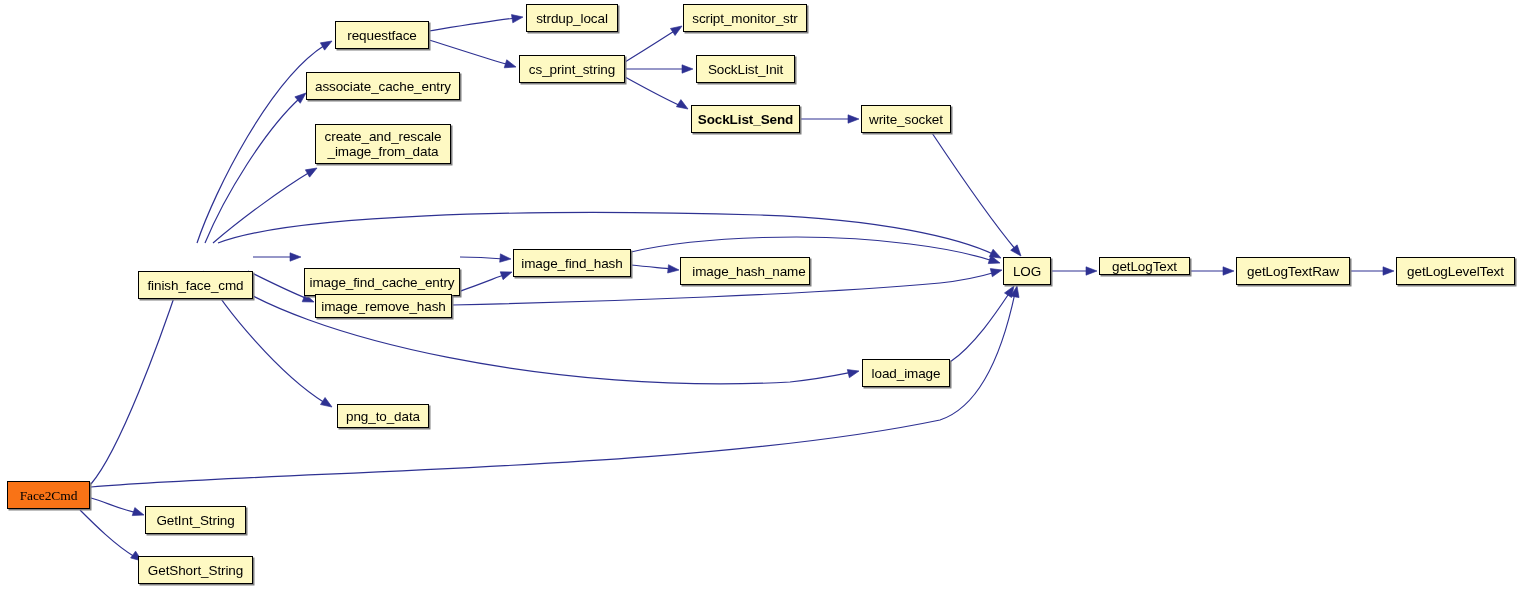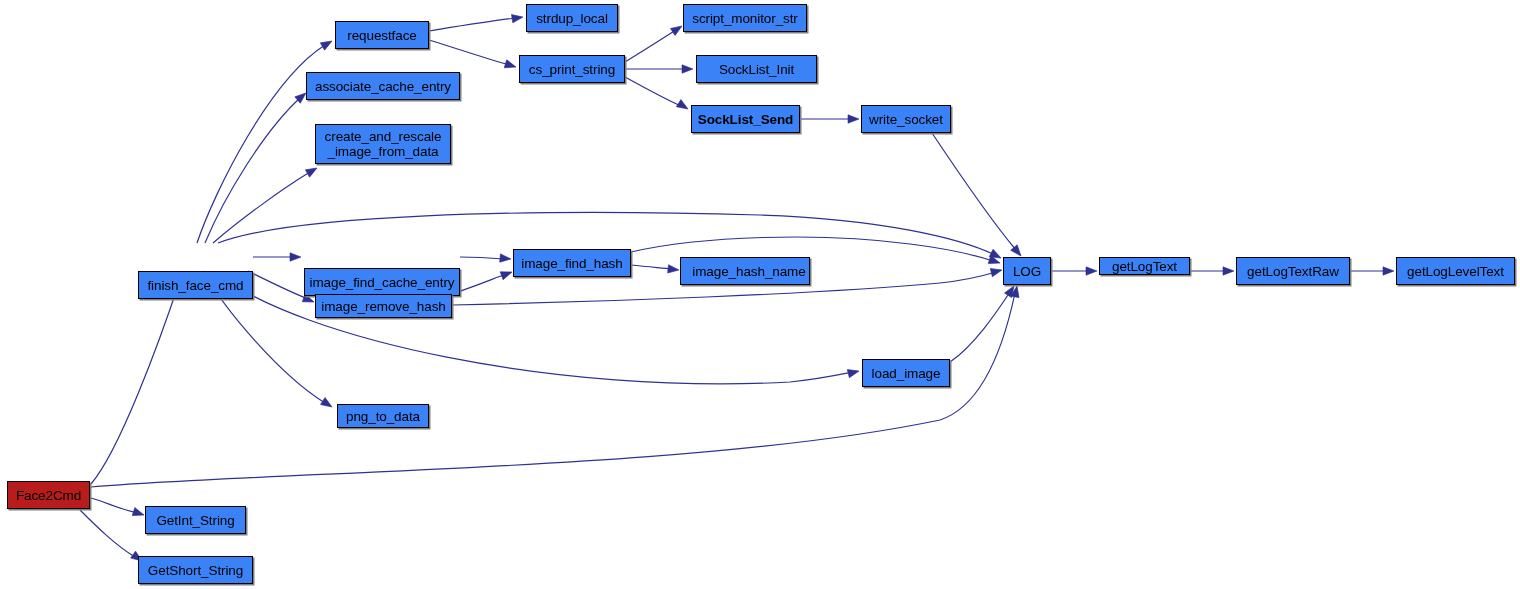--- a/index.html
+++ b/index.html
@@ -30,36 +30,37 @@
     stroke-width: 1.2px;
   }
   .arrow-head {
     fill: #2e3192;
     stroke: #2e3192;
     stroke-width: 0.6px;
   }
   .node-box {
     position: absolute;
     box-sizing: border-box;
-    background: #3b82f6;
+    background: #fef9c3;
     border: 1px solid #000000;
     box-shadow: 1.5px 1.5px 0 0 #808080;
     display: flex;
     align-items: center;
     justify-content: center;
     text-align: center;
     color: #000000;
     font-family: "Liberation Sans", sans-serif;
     font-size: 13.5px;
     line-height: 15px;
     white-space: pre;
     letter-spacing: -0.1px;
   }
   .node-box.highlight {
-    background: #b91c1c;
+    background: #f97316;
+    font-family: Liberation Serif, serif;
   }
   .node-label {
     display: block;
     width: 100%;
   }
 </style>
 </head>
 <body>
 
 <div id="callgraph">
@@ -123,21 +124,21 @@
         <polygon points="0,0 -11,-4.2 -11,4.2" class="arrow-head" transform="translate(1097,271) rotate(0)"></polygon>
         <polygon points="0,0 -11,-4.2 -11,4.2" class="arrow-head" transform="translate(1234,271) rotate(0)"></polygon>
         <polygon points="0,0 -11,-4.2 -11,4.2" class="arrow-head" transform="translate(1394,271) rotate(0)"></polygon>
       </g>
   </svg>
   <div id="nodes-layer">
       <div class="node-box" style="left: 335px; top: 21px; width: 94px; height: 28px;"><span class="node-label">requestface</span></div>
       <div class="node-box" style="left: 526px; top: 4px; width: 92px; height: 28px;"><span class="node-label">strdup_local</span></div>
       <div class="node-box" style="left: 683px; top: 4px; width: 124px; height: 28px;"><span class="node-label">script_monitor_str</span></div>
       <div class="node-box" style="left: 519px; top: 55px; width: 106px; height: 28px;"><span class="node-label">cs_print_string</span></div>
-      <div class="node-box" style="left: 696px; top: 55px; width: 121px; height: 28px;"><span class="node-label">SockList_Init</span></div>
+      <div class="node-box" style="left: 696px; top: 55px; width: 99px; height: 28px;"><span class="node-label">SockList_Init</span></div>
       <div class="node-box" style="left: 691px; top: 105px; width: 109px; height: 28px; font-weight: bold;"><span class="node-label">SockList_Send</span></div>
       <div class="node-box" style="left: 861px; top: 105px; width: 90px; height: 28px;"><span class="node-label">write_socket</span></div>
       <div class="node-box" style="left: 306px; top: 72px; width: 154px; height: 28px;"><span class="node-label">associate_cache_entry</span></div>
       <div class="node-box" style="left: 315px; top: 124px; width: 136px; height: 40px;"><span class="node-label">create_and_rescale
 _image_from_data</span></div>
       <div class="node-box" style="left: 138px; top: 243px; width: 115px; height: 28px; margin-top: 28px;"><span class="node-label">finish_face_cmd</span></div>
       <div class="node-box" style="left: 304px; top: 243px; width: 156px; height: 28px; margin-top: 25px;"><span class="node-label">image_find_cache_entry</span></div>
       <div class="node-box" style="left: 513px; top: 249px; width: 118px; height: 28px;"><span class="node-label">image_find_hash</span></div>
       <div class="node-box" style="left: 680px; top: 257px; width: 130px; height: 28px; padding-left: 8px;"><span class="node-label">image_hash_name</span></div>
       <div class="node-box" style="left: 315px; top: 294px; width: 137px; height: 24px;"><span class="node-label">image_remove_hash</span></div>

